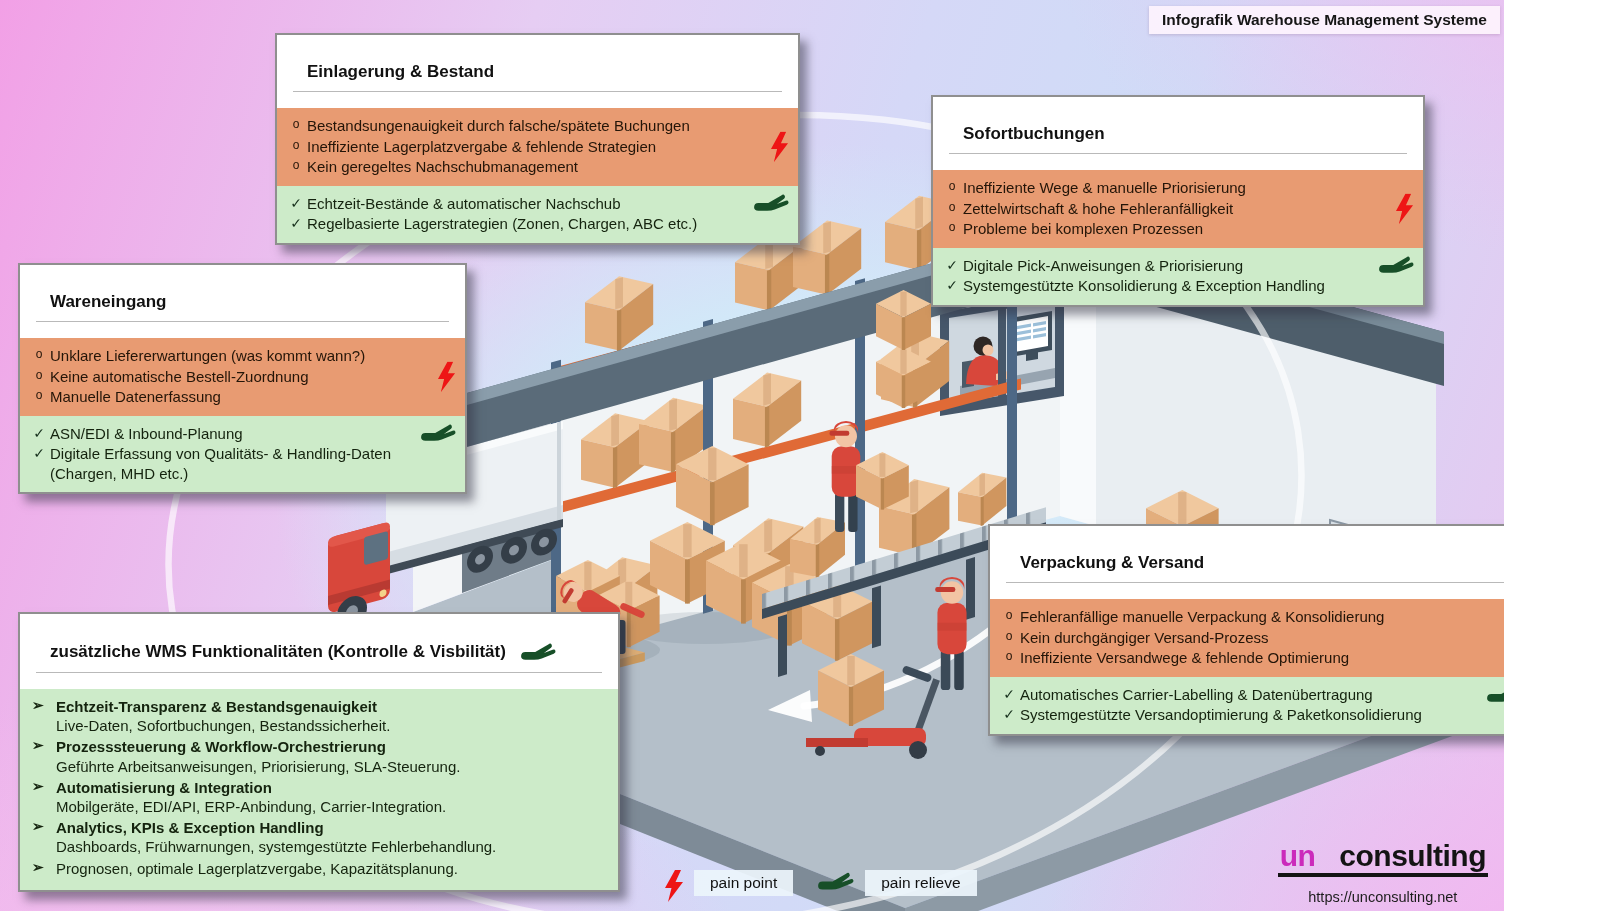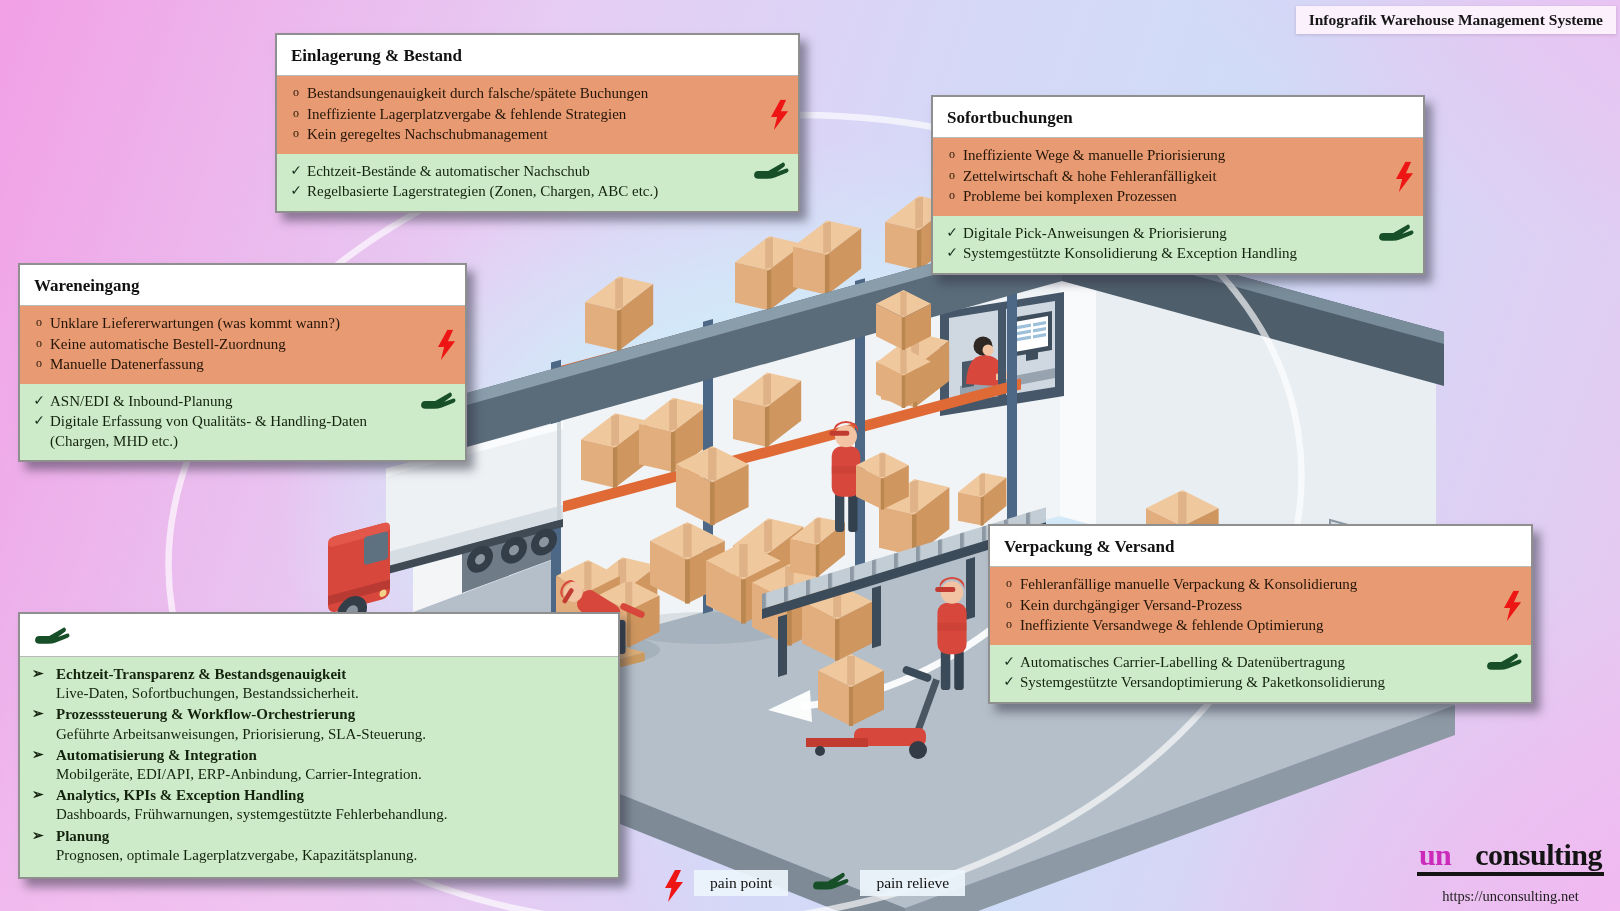--- a/index.html
+++ b/index.html
@@ -1,31 +1,31 @@
 <!DOCTYPE html>
 <html><head>
 <meta charset="utf-8">
 <style>
   html,body{margin:0;padding:0;}
   .stage{
-    position:relative;width:1620px;height:911px;overflow:hidden;
-    font-family:Liberation Serif, serif;
+    position:relative;width:1504px;height:911px;overflow:hidden;
+    font-family:Liberation Sans, sans-serif;
     background:
       radial-gradient(900px 520px at 12% 112%, rgba(246,188,238,.85), rgba(246,188,238,0) 65%),
       radial-gradient(820px 620px at 103% 106%, rgba(243,180,240,.9), rgba(243,180,240,0) 62%),
       radial-gradient(900px 520px at 106% -6%, rgba(240,186,240,.8), rgba(240,186,240,0) 60%),
       linear-gradient(108deg,#f2a0e6 0%,#e6cdf3 30%,#d5d8f7 52%,#cfdcf7 68%,#e9c6f0 100%);
   }
   .scene{position:absolute;left:0;top:0;z-index:1;}
   .callout{
     position:absolute;border:2px solid #8f8f8f;background:#fff;
     box-shadow:7px 8px 9px rgba(50,50,65,.5);z-index:5;box-sizing:border-box;
   }
   .c-title{
-    margin:0;padding:11px 14px 9px;font-size:17px;font-weight:bold;color:#111;
+    margin:16px;padding:11px 14px 9px;font-size:17px;font-weight:bold;color:#111;
     background:#fff;border-bottom:1px solid #b9b9b9;display:flex;align-items:center;gap:14px;
   }
   .sect{position:relative;font-size:15px;line-height:1.3;}
   .sect.pain{background:#e89b72;color:#241508;padding:7px 34px 8px 8px;}
   .sect.relieve{background:#cdebc9;color:#14230e;padding:7px 10px 8px 8px;}
   .row{display:flex;margin:1px 0;}
   .mk{flex:0 0 22px;text-align:center;}
   .pain .mk{font-size:12px;padding-top:1px;}
   .relieve .mk{font-size:14px;color:#16301c;}
   .tx{flex:1 1 auto;}
@@ -392,20 +392,21 @@
           <span class="tx">Systemgestützte Versandoptimierung &amp; Paketkonsolidierung</span>
         </div>
       <svg class="handico" viewBox="0 0 34 20">
           <path d="M1 14 Q1 10 5 10 L14 10 L26 3 Q28 1.5 29 3 Q30 4.5 28.5 6 L22 11 L30 8 Q32 7.2 32.6 9 Q33 10.6 31 11.5 L20 16 Q17 17.2 13 17.2 L5 17.2 Q1 17.2 1 14 Z" fill="#174f28"></path>
         </svg>
     </div>
   </section>
 
   <section class="callout" style="left:18px;top:612px;width:602px">
     <h2 class="c-title">
+      <span>zusätzliche WMS Funktionalitäten (Kontrolle &amp; Visbilität)</span>
       <svg class="handico inline" viewBox="0 0 34 20">
           <path d="M1 14 Q1 10 5 10 L14 10 L26 3 Q28 1.5 29 3 Q30 4.5 28.5 6 L22 11 L30 8 Q32 7.2 32.6 9 Q33 10.6 31 11.5 L20 16 Q17 17.2 13 17.2 L5 17.2 Q1 17.2 1 14 Z" fill="#174f28"></path>
         </svg>
     </h2>
     <div class="wms-body">
       <div class="wms-row">
           <span class="mk">➢</span>
           <div class="tx">
             <div class="wms-head">Echtzeit-Transparenz &amp; Bestandsgenauigkeit</div>
             <div>Live-Daten, Sofortbuchungen, Bestandssicherheit.</div>
@@ -428,21 +429,20 @@
       <div class="wms-row">
           <span class="mk">➢</span>
           <div class="tx">
             <div class="wms-head">Analytics, KPIs &amp; Exception Handling</div>
             <div>Dashboards, Frühwarnungen, systemgestützte Fehlerbehandlung.</div>
           </div>
         </div>
       <div class="wms-row">
           <span class="mk">➢</span>
           <div class="tx">
-            <div class="wms-head">Planung</div>
             <div>Prognosen, optimale Lagerplatzvergabe, Kapazitätsplanung.</div>
           </div>
         </div>
     </div>
   </section>
 
   <div class="legend">
     <svg width="20" height="32" viewBox="0 0 20 32">
         <path d="M11 0 L1 18 H7.5 L4 32 L19 12 H11.5 L17 0 Z" fill="#ee1515"></path>
       </svg>

